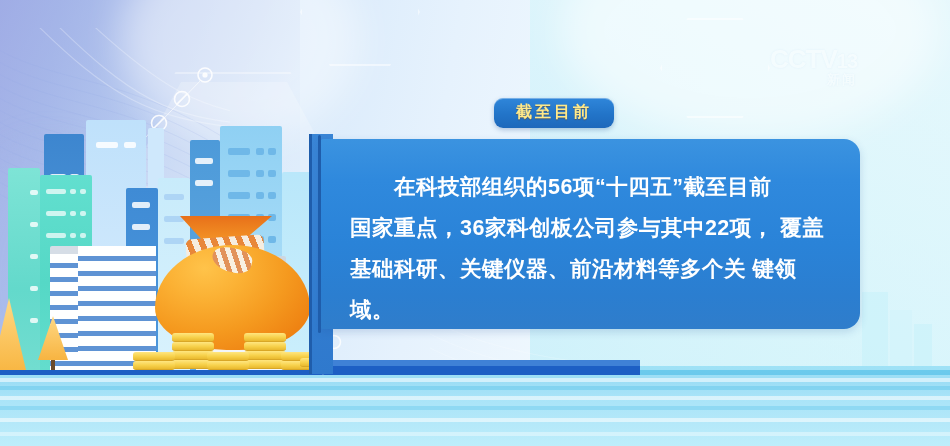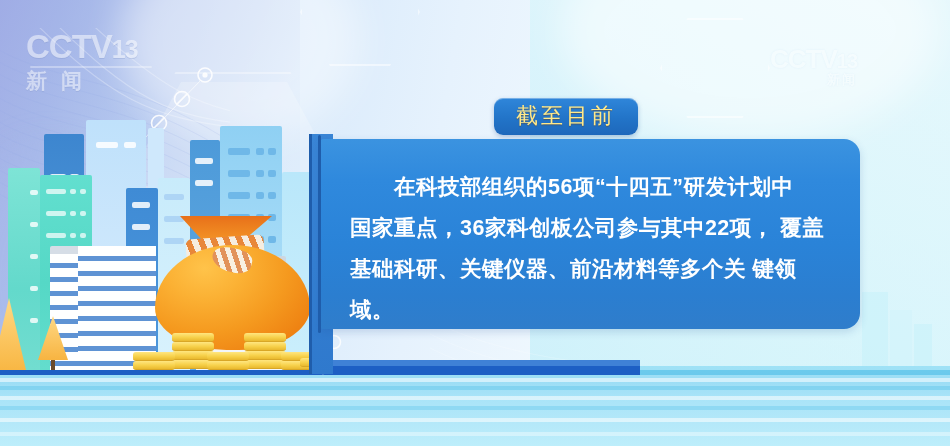--- a/index.html
+++ b/index.html
@@ -71,21 +71,21 @@
 
   .coinstack{position:absolute;}
   .coin{position:absolute;left:0;width:100%;height:9px;border-radius:3px;
     background:linear-gradient(180deg,#ffe680 0%,#f7d14b 55%,#e9b92f 100%);
     border-bottom:1px solid #d9a726;}
 
   
   .badge{position:absolute;left:494px;top:98px;padding:5px 22px 7px;
     border-radius:9px;background:linear-gradient(180deg,#2f86da 0%,#2274c8 55%,#1e68bb 100%);
     box-shadow:0 2px 5px rgba(20,70,140,.28),inset 0 1px 0 rgba(255,255,255,.35);}
-  .badge span{display:block;font-size:22px;font-weight:normal;letter-spacing:3px;
+  .badge span{display:block;font-size:16px;font-weight:bold;letter-spacing:3px;
     color:#ffe98a;text-shadow:0 1px 1px rgba(120,60,0,.45);line-height:1.15;}
 
   
   .panel{position:absolute;left:320px;top:139px;width:540px;height:190px;
     border-radius:4px 16px 16px 4px;
     background:linear-gradient(180deg,#3b93e0 0%,#2f89dd 22%,#2a83d8 55%,#2b7ed0 82%,#2f7dcb 100%);
     box-shadow:0 3px 8px rgba(30,80,150,.18);}
   .panel:before{content:"";position:absolute;left:-2px;top:-4px;width:3px;height:198px;
     background:#1f5dab;border-radius:2px;}
   .ptext{position:absolute;left:30px;right:26px;top:28px;
@@ -359,33 +359,26 @@
   <div style="position:absolute;left:311px;top:134px;width:22px;height:240px;
               background:linear-gradient(180deg,#3a86d6,#2f79cd);"></div>
   <div style="position:absolute;left:309px;top:134px;width:3px;height:240px;background:#1f5dab;"></div>
 
   <div class="badge">
     <span>截至目前</span>
   </div>
 
   <div class="panel">
     <div class="ptext">
-      <span class="indent">在科技部组织的56项“十四五”研发计划中</span>
+      <span class="indent">在科技部组织的56项“十四五”截至目前</span>
       <span>国家重点，36家科创板公司参与其中22项，</span>
       <span>覆盖基础科研、关键仪器、前沿材料等多个关</span>
       <span>键领域。</span>
     </div>
   </div>
 
-  <div class="logo">
-    <div class="lt">
-      <span>CCTV</span><i>13</i>
-    </div>
-    <div class="logoline"></div>
-    <div class="lb">新闻</div>
-  </div>
 
   <div class="wmark">
     <span>CCTV</span><b>13</b>
     <span class="cn">新闻</span>
   </div>
 
 </div>
 
 </body></html>

